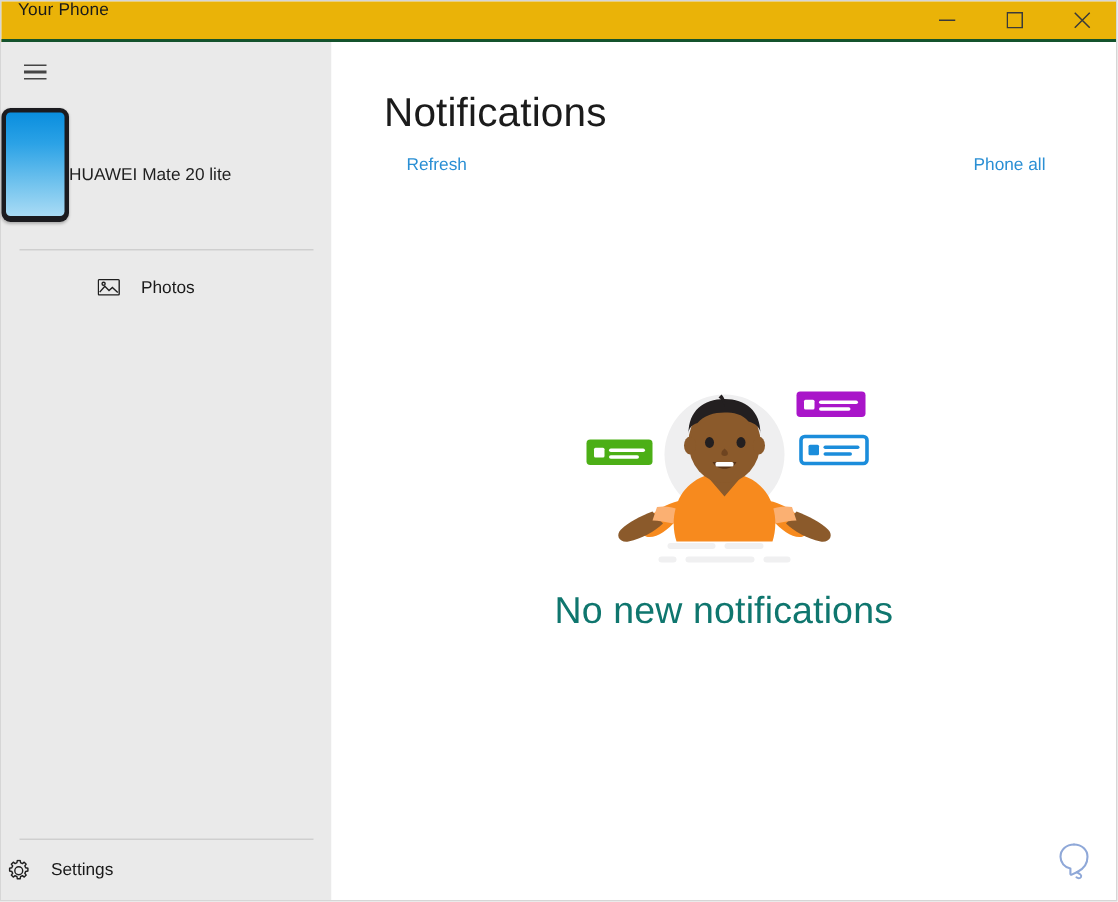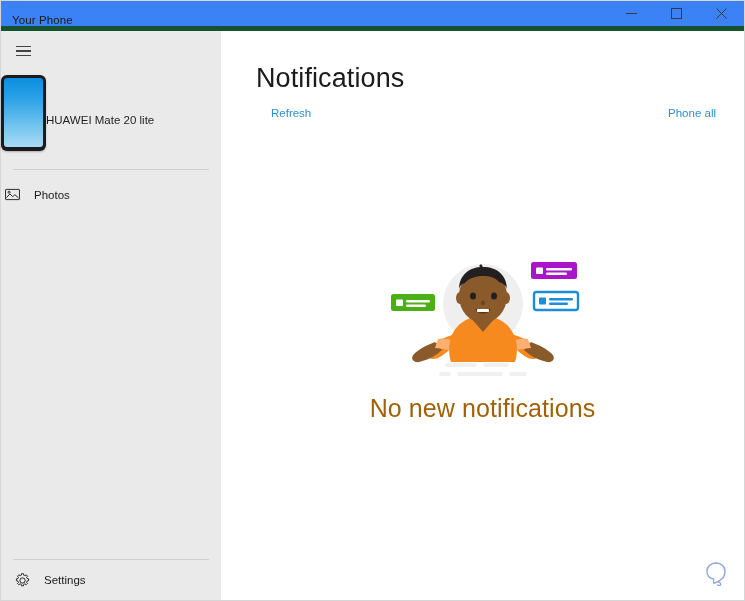--- a/index.html
+++ b/index.html
@@ -22,25 +22,25 @@
     background: #ffffff;
     border: 1px solid #d6d6d6;
     box-sizing: border-box;
     display: flex;
     flex-direction: column;
   }
   
   .titlebar {
     height: 25px;
     min-height: 25px;
-    background: #3b82f6;
-    display: flex;
-    align-items: flex-end;
+    background: #eab308;
+    display: flex;
+    align-items: flex-start;
     justify-content: space-between;
-    border-bottom: 5px solid #14532d;
+    border-bottom: 2px solid #14532d;
   }
   .titlebar-title {
     font-size: 11.5px;
     color: #1a1a1a;
     padding-left: 11px;
     letter-spacing: 0.1px;
     white-space: nowrap;
   }
   .window-controls {
     display: flex;
@@ -123,22 +123,23 @@
   .nav-list {
     margin-top: 10px;
     display: flex;
     flex-direction: column;
   }
   .nav-item {
     height: 29px;
     display: flex;
     align-items: center;
     position: relative;
-    padding-left: 0;
+    padding-left: 28px;
     box-sizing: border-box;
+    margin-left: 32px;
   }
   .nav-item.selected::before {
     content: "";
     position: absolute;
     left: 0;
     top: 4px;
     bottom: 4px;
     width: 3px;
     background: #0078d7;
     border-radius: 1px;
@@ -160,21 +161,20 @@
   .sidebar-spacer { flex: 1; }
   .settings-divider {
     height: 1px;
     background: #cfcfcf;
     margin: 0 12px 0 12px;
   }
   .settings-item {
     height: 40px;
     display: flex;
     align-items: center;
-    padding-left: 10px;
     box-sizing: border-box;
   }
 
   
   .content {
     flex: 1;
     background: #ffffff;
     position: relative;
     display: flex;
     flex-direction: column;
@@ -184,21 +184,21 @@
     font-size: 27px;
     font-weight: 300;
     color: #1b1b1b;
     margin: 32px 0 0 35px;
     letter-spacing: 0.1px;
   }
   .action-row {
     display: flex;
     align-items: flex-start;
     justify-content: space-between;
-    margin: 13px 28px 0 50px;
+    margin: 13px 47px 0 50px;
   }
   .link {
     font-size: 11.5px;
     color: #2a8fd4;
     text-decoration: none;
     white-space: nowrap;
   }
 
   .empty-state {
     flex: 1;
@@ -209,21 +209,21 @@
     margin-top: -50px;
   }
   .illustration {
     width: 200px;
     height: 140px;
     position: relative;
   }
   .empty-text {
     font-size: 25px;
     font-weight: 300;
-    color: #a16207;
+    color: #0f766e;
     margin-top: 8px;
     letter-spacing: 0.1px;
   }
 
   .feedback-btn {
     position: absolute;
     right: 8px;
     bottom: 6px;
     width: 40px;
     height: 40px;

